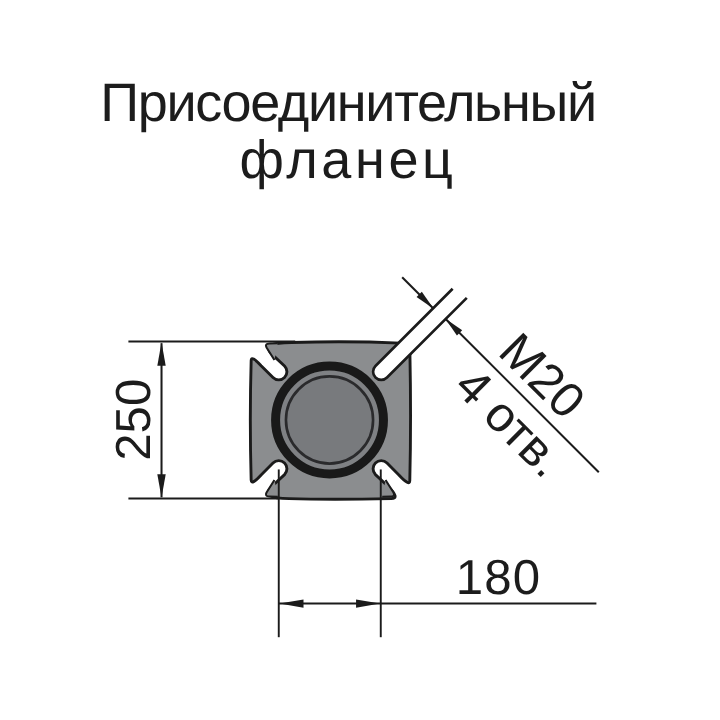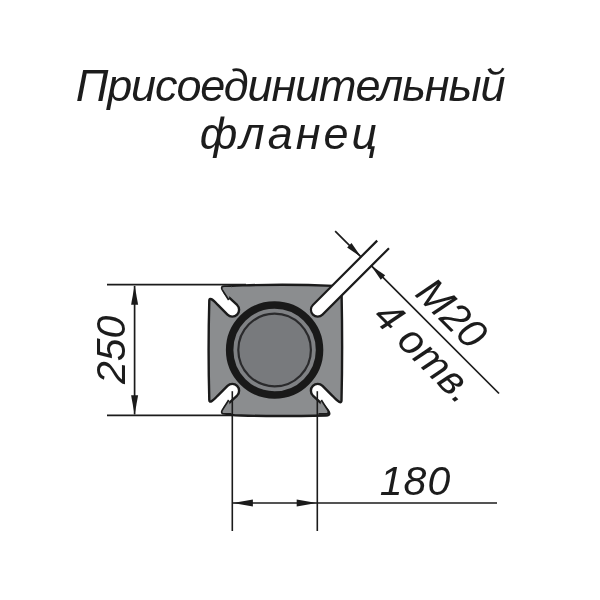--- a/index.html
+++ b/index.html
@@ -1,16 +1,16 @@
 <!DOCTYPE html>
 <html><head>
 <meta charset="utf-8">
 <style>
   html,body{margin:0;padding:0;background:#fff;}
-  .page{width:524px;height:600px;position:relative;font-family:"Liberation Sans",sans-serif;font-style:italic;}
+  .page{width:524px;height:600px;position:relative;font-family:"Liberation Sans",sans-serif;}
   svg{display:block;}
 </style>
 </head>
 <body>
 <div class="page">
 <svg width="600" height="600" viewBox="0 0 600 600">
 
   <rect x="0" y="0" width="600" height="600" fill="#ffffff"></rect>
 
   <text x="290" y="100.5" font-size="45" letter-spacing="-1.1" fill="#1c1c1c" text-anchor="middle" font-family="Liberation Sans, sans-serif">Присоединительный</text>

